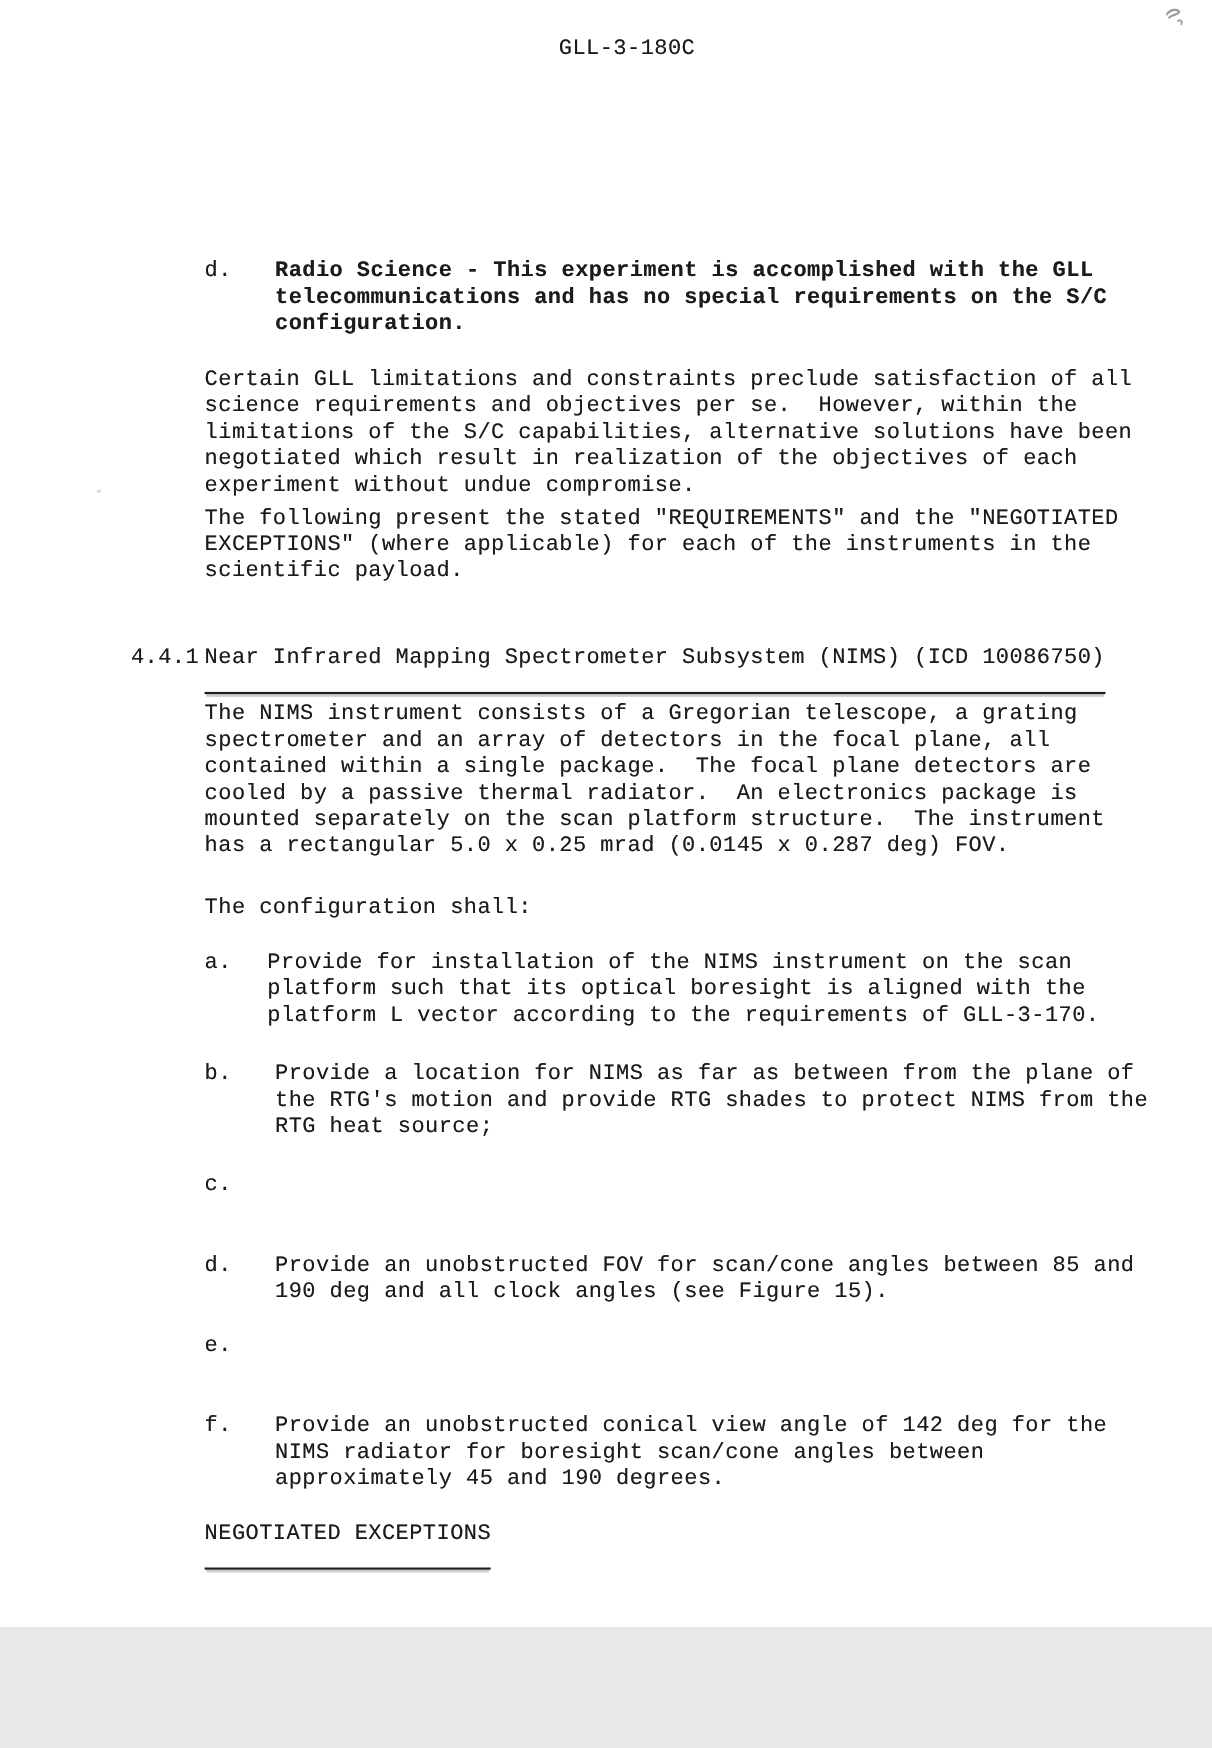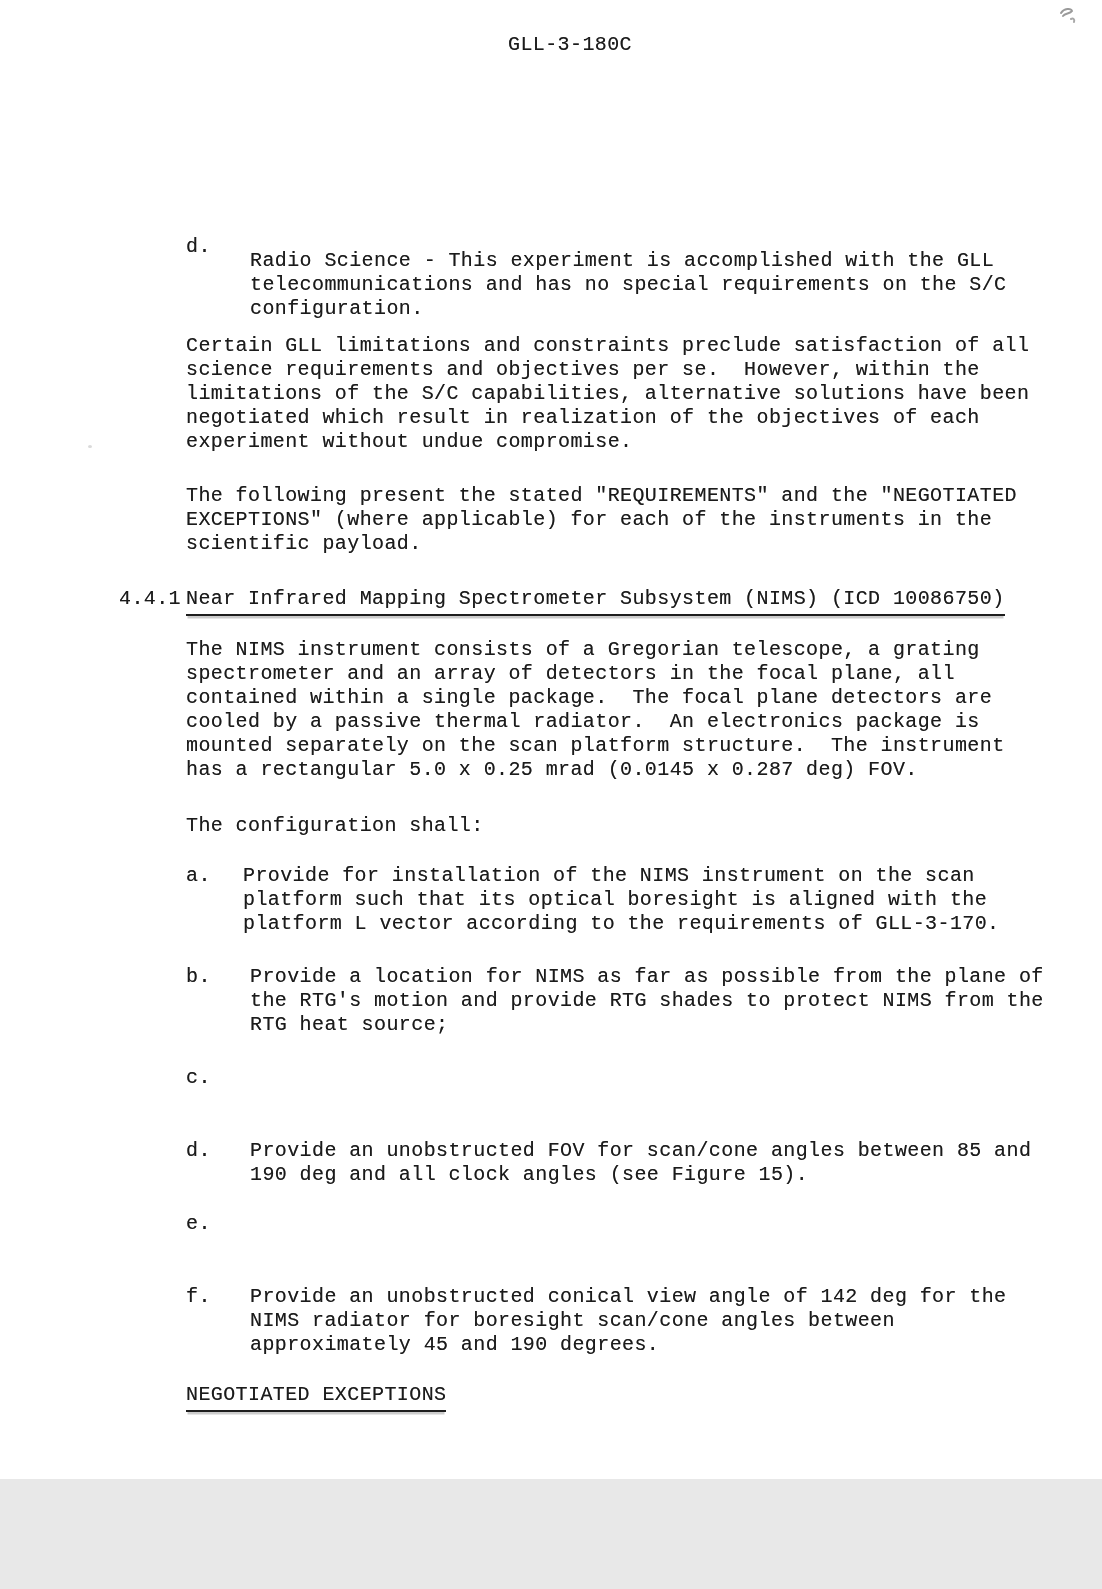--- a/index.html
+++ b/index.html
@@ -21,21 +21,21 @@
     color: #1b1b1b;
     text-shadow: 0 0 0.5px rgba(20,20,20,0.55);
   }
   .abs { position: absolute; }
   .pre { white-space: pre; }
   .doc-number {
     top: 33px; left: 508px;
   }
   .underlined {
     display: inline-block;
-    padding-bottom: 3px;
+    padding-bottom: 18px;
     border-bottom: 2.5px solid #1e1e1e;
     box-shadow: 0 4px 0 -1.5px rgba(110,110,110,0.35);
   }
   .squiggle-mark {
     top: 5px; left: 1056px;
     width: 24px; height: 22px;
   }
   .faint-speck {
     width: 4px; height: 3px;
     background: rgba(150,150,150,0.35);
@@ -49,31 +49,31 @@
 
   <svg class="abs squiggle-mark" viewBox="0 0 24 22">
     <path d="M5 8 C8 3, 15 3, 16 6 C14 9, 9 8, 7 11" fill="none" stroke="#9a9a9a" stroke-width="2" stroke-linecap="round"></path>
     <path d="M15 14 C17 13, 19 14, 18 17" fill="none" stroke="#a8a8a8" stroke-width="2" stroke-linecap="round"></path>
   </svg>
 
   <div class="abs doc-number pre">GLL-3-180C</div>
 
 
   <div class="abs pre" style="top:235px; left:186px;">d.</div>
-  <div class="abs pre" style="top:249px; left:250px;">Radio Science - This experiment is accomplished with the GLL
+  <div class="abs pre" style="top:235px; left:250px;font-weight:bold;">Radio Science - This experiment is accomplished with the GLL
 telecommunications and has no special requirements on the S/C
 configuration.</div>
 
   <div class="abs pre" style="top:334px; left:186px;">Certain GLL limitations and constraints preclude satisfaction of all
 science requirements and objectives per se.  However, within the
 limitations of the S/C capabilities, alternative solutions have been
 negotiated which result in realization of the objectives of each
 experiment without undue compromise.</div>
 
-  <div class="abs pre" style="top:484px; left:186px;">The following present the stated "REQUIREMENTS" and the "NEGOTIATED
+  <div class="abs pre" style="top:460px; left:186px;">The following present the stated "REQUIREMENTS" and the "NEGOTIATED
 EXCEPTIONS" (where applicable) for each of the instruments in the
 scientific payload.</div>
 
   <div class="abs pre" style="top:587px; left:75px;margin-left:44px;">4.4.1</div>
   <div class="abs" style="top:587px; left:186px;">
     <span class="underlined pre">Near Infrared Mapping Spectrometer Subsystem (NIMS) (ICD 10086750)</span>
   </div>
 
   <div class="abs pre" style="top:638px; left:186px;">The NIMS instrument consists of a Gregorian telescope, a grating
 spectrometer and an array of detectors in the focal plane, all
@@ -83,21 +83,21 @@
 has a rectangular 5.0 x 0.25 mrad (0.0145 x 0.287 deg) FOV.</div>
 
   <div class="abs pre" style="top:814px; left:186px;">The configuration shall:</div>
 
   <div class="abs pre" style="top:864px; left:186px;">a.</div>
   <div class="abs pre" style="top:864px; left:243px;">Provide for installation of the NIMS instrument on the scan
 platform such that its optical boresight is aligned with the
 platform L vector according to the requirements of GLL-3-170.</div>
 
   <div class="abs pre" style="top:965px; left:186px;">b.</div>
-  <div class="abs pre" style="top:965px; left:250px;">Provide a location for NIMS as far as possible from the plane of
+  <div class="abs pre" style="top:965px; left:250px;">Provide a location for NIMS as far as between from the plane of
 the RTG's motion and provide RTG shades to protect NIMS from the
 RTG heat source;</div>
 
   <div class="abs pre" style="top:1066px; left:186px;">c.</div>
 
   <div class="abs pre" style="top:1139px; left:186px;">d.</div>
   <div class="abs pre" style="top:1139px; left:250px;">Provide an unobstructed FOV for scan/cone angles between 85 and
 190 deg and all clock angles (see Figure 15).</div>
 
   <div class="abs pre" style="top:1212px; left:186px;">e.</div>

